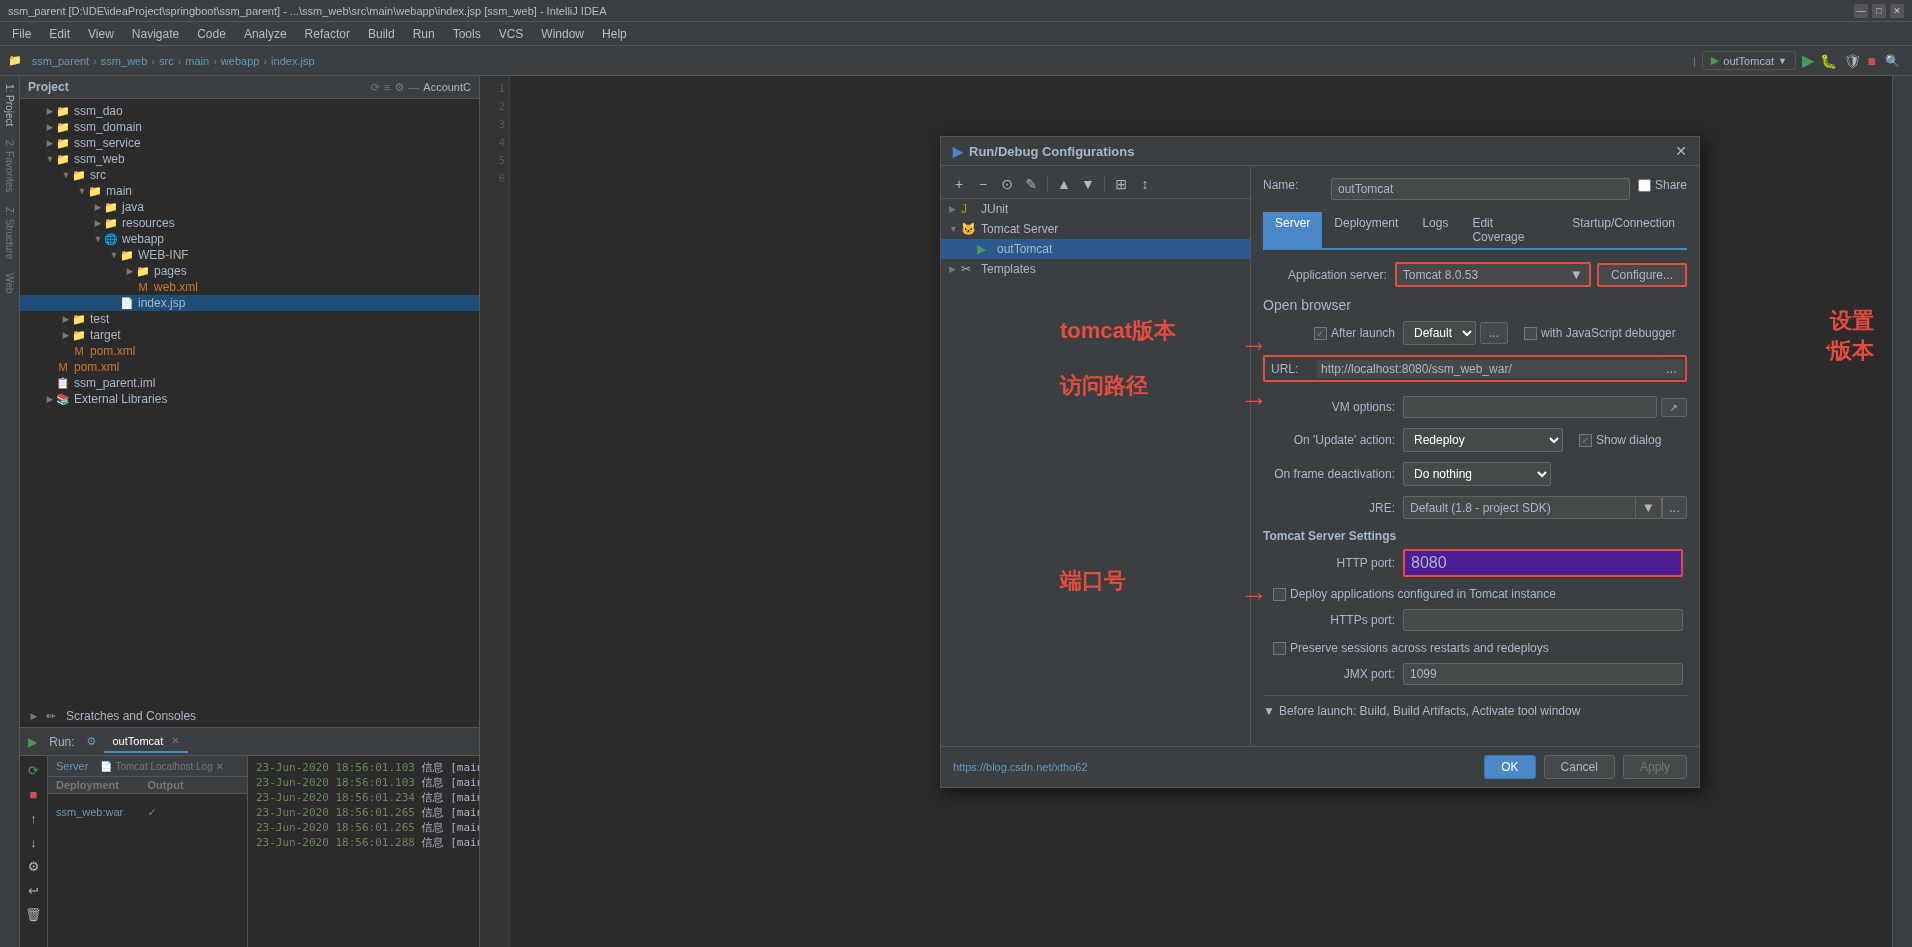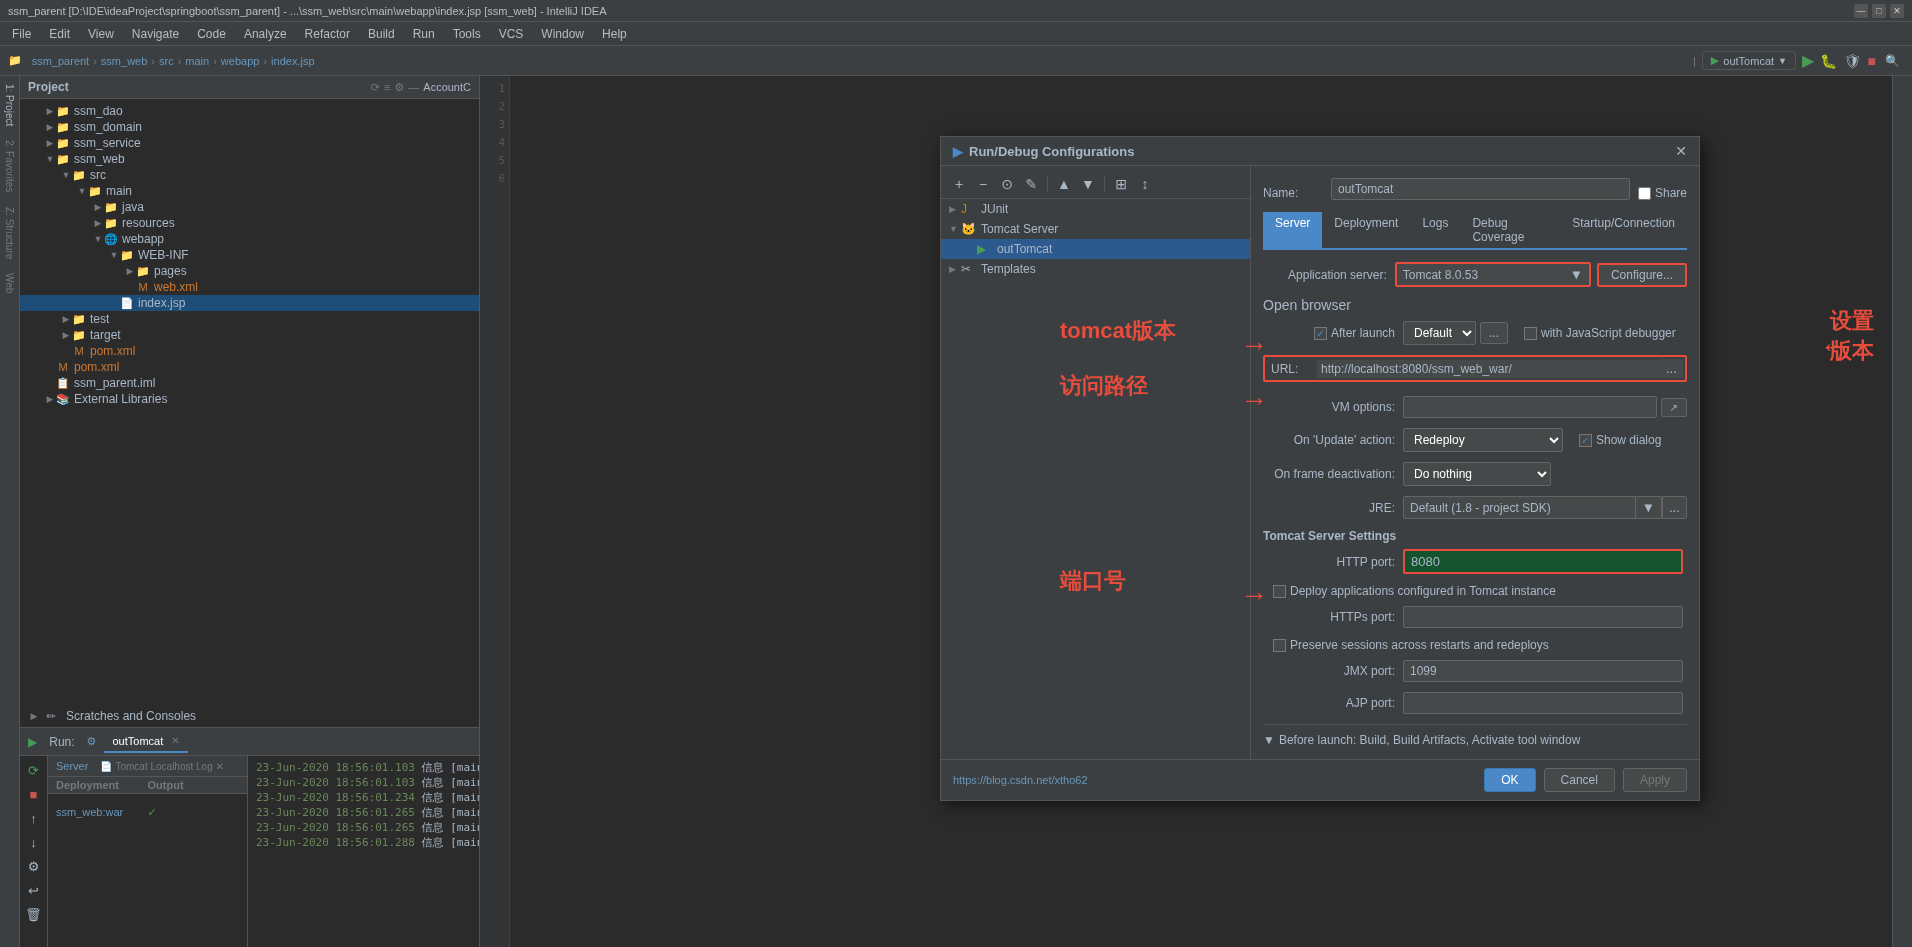--- a/index.html
+++ b/index.html
@@ -103,21 +103,21 @@
     .form-select { background: #45494a; border: 1px solid #646464; color: #ffffff; padding: 3px 6px; font-size: 12px; border-radius: 2px; }
     .form-btn { background: #45494a; border: 1px solid #646464; color: #a9b7c6; padding: 3px 8px; font-size: 12px; border-radius: 2px; cursor: pointer; margin-left: 4px; }
     .share-checkbox { display: flex; align-items: center; gap: 4px; }
     .share-label { color: #a9b7c6; font-size: 12px; }
 
     
     .dialog-tabs { display: flex; border-bottom: 2px solid #4a88c7; margin-bottom: 12px; }
     .dialog-tab { padding: 4px 12px; cursor: pointer; font-size: 12px; color: #a9b7c6; }
     .dialog-tab.active { background: #4a88c7; color: #fff; }
 
-    .name-row { display: flex; align-items: flex-end; margin-bottom: 12px; gap: 8px; }
+    .name-row { display: flex; align-items: flex-start; margin-bottom: 12px; gap: 8px; }
     .name-label { color: #a9b7c6; font-size: 12px; width: 60px; }
     .name-input { flex: 1; background: #45494a; border: 1px solid #646464; color: #a9b7c6; padding: 3px 6px; font-size: 12px; border-radius: 2px; }
     .cb { width: 13px; height: 13px; border: 1px solid #777; background: #45494a; display: flex; align-items: center; justify-content: center; }
     .cb.checked::after { content: '✓'; font-size: 10px; color: #4a88c7; }
 
     
     .before-launch { border-top: 1px solid #555; margin-top: 8px; padding-top: 8px; }
     .before-launch-title { color: #a9b7c6; font-size: 12px; display: flex; align-items: center; gap: 4px; cursor: pointer; }
 
     
@@ -151,21 +151,21 @@
     
     .jre-row { display: flex; align-items: center; margin-bottom: 10px; }
     .jre-label { width: 140px; color: #a9b7c6; font-size: 12px; text-align: right; padding-right: 8px; }
     .jre-select-wrap { flex: 1; display: flex; }
     .jre-input { flex: 1; background: #45494a; border: 1px solid #646464; color: #a9b7c6; padding: 3px 6px; font-size: 12px; border-radius: 2px 0 0 2px; }
     .jre-btn { background: #45494a; border: 1px solid #646464; border-left: none; color: #a9b7c6; padding: 3px 6px; cursor: pointer; border-radius: 0 2px 2px 0; }
 
     
     .http-port-row { display: flex; align-items: center; margin-bottom: 10px; }
     .http-port-label { width: 140px; color: #a9b7c6; font-size: 12px; text-align: right; padding-right: 8px; }
-    .http-port-input { width: 280px; background: #14532d; border: 2px solid #e74c3c; color: #a9b7c6; padding: 3px 6px; font-size: 13px; border-radius: 2px; }
+    .http-port-input { width: 280px; background: #4c1d95; border: 2px solid #e74c3c; color: #a9b7c6; padding: 3px 6px; font-size: 16px; border-radius: 2px; }
     
     .tomcat-settings-label { color: #a9b7c6; font-size: 12px; margin: 8px 0 6px 0; font-weight: bold; }
 
     .right-main { flex: 1; display: flex; flex-direction: column; }
     .editor-area { flex: 1; background: #2b2b2b; position: relative; }
     .line-numbers { position: absolute; left: 0; top: 0; width: 30px; background: #313335; border-right: 1px solid #3d3f41; height: 100%; display: flex; flex-direction: column; padding-top: 4px; align-items: flex-end; padding-right: 4px; }
     .line-num { font-size: 11px; color: #555; font-family: monospace; line-height: 18px; }
   </style>
 </head>
 <body>
@@ -498,21 +498,21 @@
               <div class="share-checkbox">
                 <input type="checkbox" style="">
                 <span class="share-label">Share</span>
               </div>
             </div>
 
             <div class="dialog-tabs">
               <span class="dialog-tab active">Server</span>
               <span class="dialog-tab">Deployment</span>
               <span class="dialog-tab">Logs</span>
-              <span class="dialog-tab">Debug Coverage</span>
+              <span class="dialog-tab">Edit Coverage</span>
               <span class="dialog-tab">Startup/Connection</span>
             </div>
 
             <div class="app-server-row">
               <span class="app-server-label">Application server:</span>
               <div class="app-server-input-wrap">
                 <input class="app-server-input" type="text" value="Tomcat 8.0.53" style="">
                 <button class="app-server-dropdown">▼</button>
               </div>
               <button class="configure-btn">Configure...</button>
@@ -598,24 +598,20 @@
             <div style="display:flex;align-items:center;gap:4px;margin-bottom:8px;margin-left:10px;">
               <div class="cb"></div>
               <span style="color:#a9b7c6;font-size:12px;">Preserve sessions across restarts and redeploys</span>
             </div>
 
             <div class="form-row">
               <span class="form-label">JMX port:</span>
               <input class="form-input" type="text" value="1099" style="width: 280px; max-width: 280px;">
             </div>
 
-            <div class="form-row">
-              <span class="form-label">AJP port:</span>
-              <input class="form-input" type="text" value="" style="width: 280px; max-width: 280px;">
-            </div>
 
             <div class="before-launch">
               <div class="before-launch-title">
                 <span>▼</span>
                 <span>Before launch: Build, Build Artifacts, Activate tool window</span>
               </div>
             </div>
           </div>
         </div>
 

